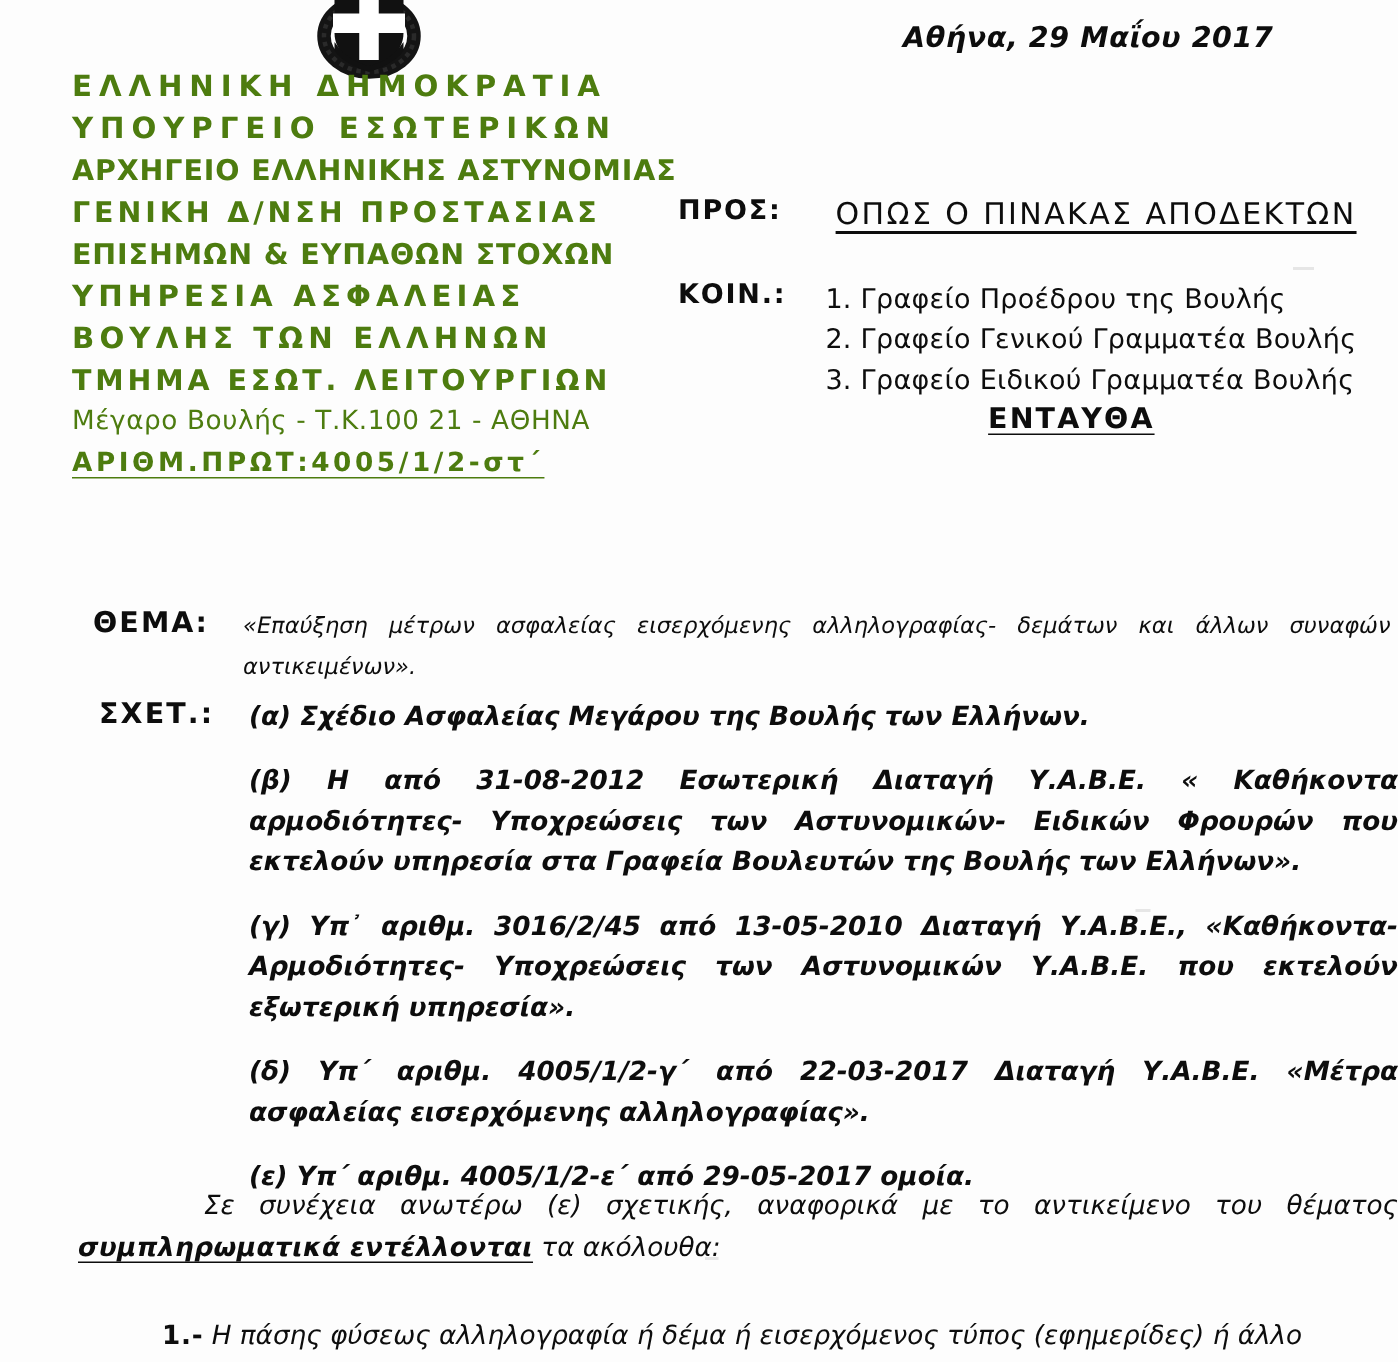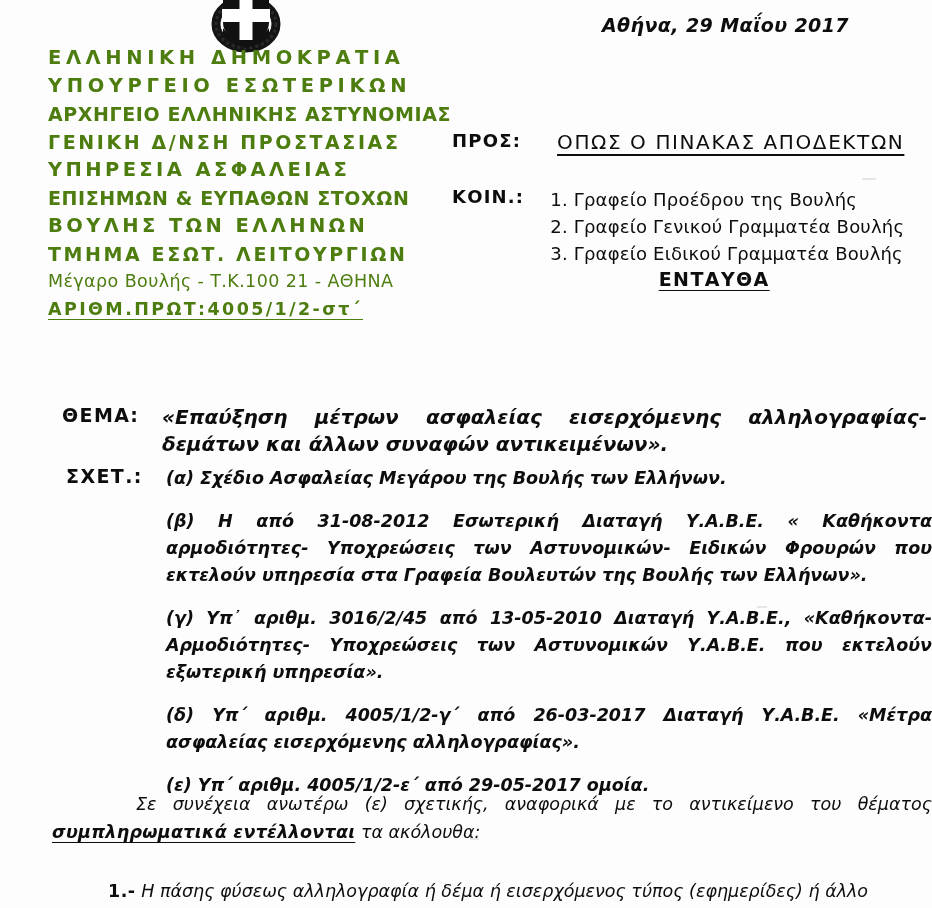--- a/index.html
+++ b/index.html
@@ -151,22 +151,22 @@
   }
   .field-label {
     font-size: 19px;
     font-weight: 700;
     letter-spacing: 1.4px;
     white-space: nowrap;
     width: 100px;
     flex: 0 0 100px;
   }
   .field-body {
-    font-size: 20px;
-    font-weight: 700;
+    font-size: 15px;
+    font-weight: 400;
     line-height: 27px;
     text-align: justify;
     font-style: italic;
   }
 
   #thema-row { left: 62px; top: 404px; width: 866px; }
   #thema-row .field-body { width: 765px; }
 
   #schet-row { left: 66px; top: 465px; width: 866px; }
 
@@ -247,22 +247,22 @@
         <path d="M15 56 C20 63 29 67 38 70 C47 67 56 63 61 56 L61 50 C54 60 46 64 38 66 C30 64 22 60 15 50 Z" fill="#111111"></path>
       </g>
     </svg>
   </div>
 
   <div class="letterhead">
     <div class="lh-line lh-spaced">ΕΛΛΗΝΙΚΗ  ΔΗΜΟΚΡΑΤΙΑ</div>
     <div class="lh-line lh-spaced">ΥΠΟΥΡΓΕΙΟ  ΕΣΩΤΕΡΙΚΩΝ</div>
     <div class="lh-line lh-tight">ΑΡΧΗΓΕΙΟ ΕΛΛΗΝΙΚΗΣ ΑΣΤΥΝΟΜΙΑΣ</div>
     <div class="lh-line lh-tight2">ΓΕΝΙΚΗ Δ/ΝΣΗ ΠΡΟΣΤΑΣΙΑΣ</div>
+    <div class="lh-line lh-tight">ΕΠΙΣΗΜΩΝ &amp; ΕΥΠΑΘΩΝ ΣΤΟΧΩΝ</div>
     <div class="lh-line lh-spaced wide">ΥΠΗΡΕΣΙΑ    ΑΣΦΑΛΕΙΑΣ</div>
-    <div class="lh-line lh-tight">ΕΠΙΣΗΜΩΝ &amp; ΕΥΠΑΘΩΝ ΣΤΟΧΩΝ</div>
     <div class="lh-line lh-spaced wide">ΒΟΥΛΗΣ   ΤΩΝ  ΕΛΛΗΝΩΝ</div>
     <div class="lh-line lh-tight2">ΤΜΗΜΑ ΕΣΩΤ. ΛΕΙΤΟΥΡΓΙΩΝ</div>
     <div class="lh-line lh-addr">Μέγαρο Βουλής - Τ.Κ.100 21 - ΑΘΗΝΑ</div>
     <div class="lh-line"><span class="lh-proto">ΑΡΙΘΜ.ΠΡΩΤ:4005/1/2-στ´</span></div>
   </div>
 
   <div class="date-line">Αθήνα, 29 Μαΐου 2017</div>
 
   <div class="addr-row" id="pros-row">
     <div class="addr-label">ΠΡΟΣ:</div>
@@ -286,21 +286,21 @@
     <div class="field-body">«Επαύξηση μέτρων ασφαλείας εισερχόμενης αλληλογραφίας- δεμάτων και άλλων συναφών αντικειμένων».</div>
   </div>
 
   <div class="field-row" id="schet-row">
     <div class="field-label">ΣΧΕΤ.:</div>
   </div>
   <div class="schet-list">
     <div class="schet-item">(α) Σχέδιο Ασφαλείας Μεγάρου της Βουλής των Ελλήνων.</div>
     <div class="schet-item">(β) Η από 31-08-2012 Εσωτερική Διαταγή Υ.Α.Β.Ε. « Καθήκοντα αρμοδιότητες- Υποχρεώσεις των Αστυνομικών- Ειδικών Φρουρών που εκτελούν υπηρεσία στα Γραφεία Βουλευτών της Βουλής των Ελλήνων».</div>
     <div class="schet-item">(γ) Υπ᾽ αριθμ. 3016/2/45 από 13-05-2010 Διαταγή Υ.Α.Β.Ε., «Καθήκοντα- Αρμοδιότητες- Υποχρεώσεις των Αστυνομικών Υ.Α.Β.Ε. που εκτελούν εξωτερική υπηρεσία».</div>
-    <div class="schet-item">(δ) Υπ΄ αριθμ. 4005/1/2-γ´ από 26-03-2017 Διαταγή Υ.Α.Β.Ε. «Μέτρα ασφαλείας εισερχόμενης αλληλογραφίας».</div>
+    <div class="schet-item">(δ) Υπ΄ αριθμ. 4005/1/2-γ´ από 22-03-2017 Διαταγή Υ.Α.Β.Ε. «Μέτρα ασφαλείας εισερχόμενης αλληλογραφίας».</div>
     <div class="schet-item">(ε) Υπ΄ αριθμ. 4005/1/2-ε´ από 29-05-2017 ομοία.</div>
   </div>
 
   <div class="para" id="para-intro"><span>Σε συνέχεια ανωτέρω (ε) σχετικής, αναφορικά με το αντικείμενο του θέματος </span><span class="u">συμπληρωματικά εντέλλονται</span><span> τα ακόλουθα:</span></div>
 
   <div class="para" id="item-1"><span class="num">1.-</span><span> Η πάσης φύσεως αλληλογραφία ή δέμα ή  εισερχόμενος τύπος (εφημερίδες) ή άλλο</span></div>
 
   <div class="speck" style="left:862px; top:178px; width:14px; height:2px;"></div>
   <div class="speck" style="left:757px; top:606px; width:10px; height:2px;"></div>
   <div class="speck" style="left:470px; top:838px; width:9px;  height:2px;"></div>

